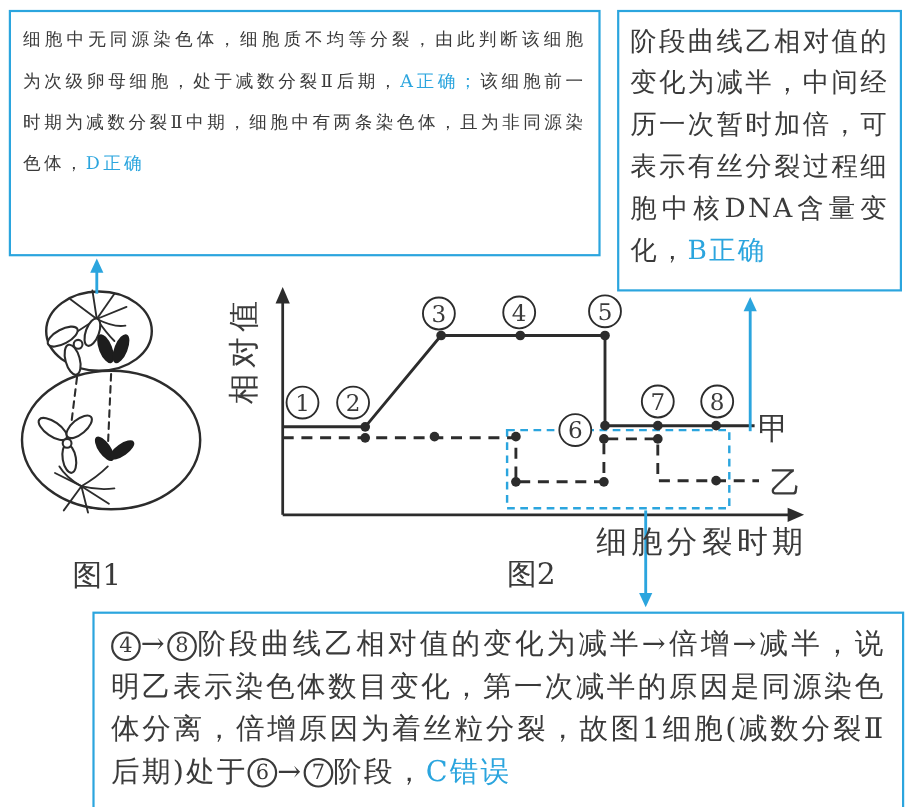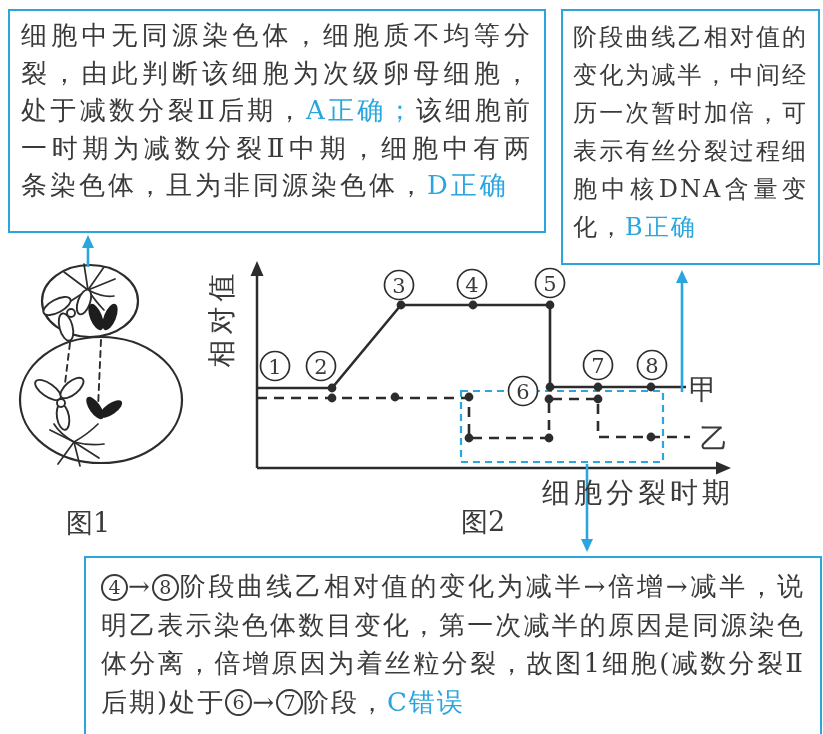--- a/index.html
+++ b/index.html
@@ -6,21 +6,21 @@
   body{
     position:relative;width:823px;height:734px;overflow:hidden;
     background:#ffffff;
     font-family:"DejaVu Serif","Liberation Serif",serif;
   }
   .abox{
     position:absolute;box-sizing:border-box;overflow:hidden;
     border:2.5px solid #2ba5de;background:#ffffff;
     color:#3a3a3a;text-align:justify;
   }
-  #box-tl{left:8px;top:9px;width:538px;height:224px;font-size:26px;line-height:37.5px;letter-spacing:3px;padding:6px 11px;}
+  #box-tl{left:8px;top:9px;width:538px;height:224px;font-size:16px;line-height:37.5px;letter-spacing:3px;padding:6px 11px;}
   #box-tr{left:561px;top:9px;width:259px;height:256px;font-size:24px;line-height:38px;letter-spacing:2px;padding:7px 10px;}
   #box-b{left:84px;top:556px;width:738px;height:192px;font-size:26px;line-height:38.5px;letter-spacing:2px;padding:9px 15px;}
   .accent{color:#2ba5de;}
   .cnum{
     display:inline-block;box-sizing:border-box;
     width:27px;height:27px;line-height:22px;
     border:2px solid #3a3a3a;border-radius:50%;
     text-align:center;font-size:19px;letter-spacing:0;vertical-align:1.5px;
   }
   #diagram{position:absolute;left:0;top:0;}

